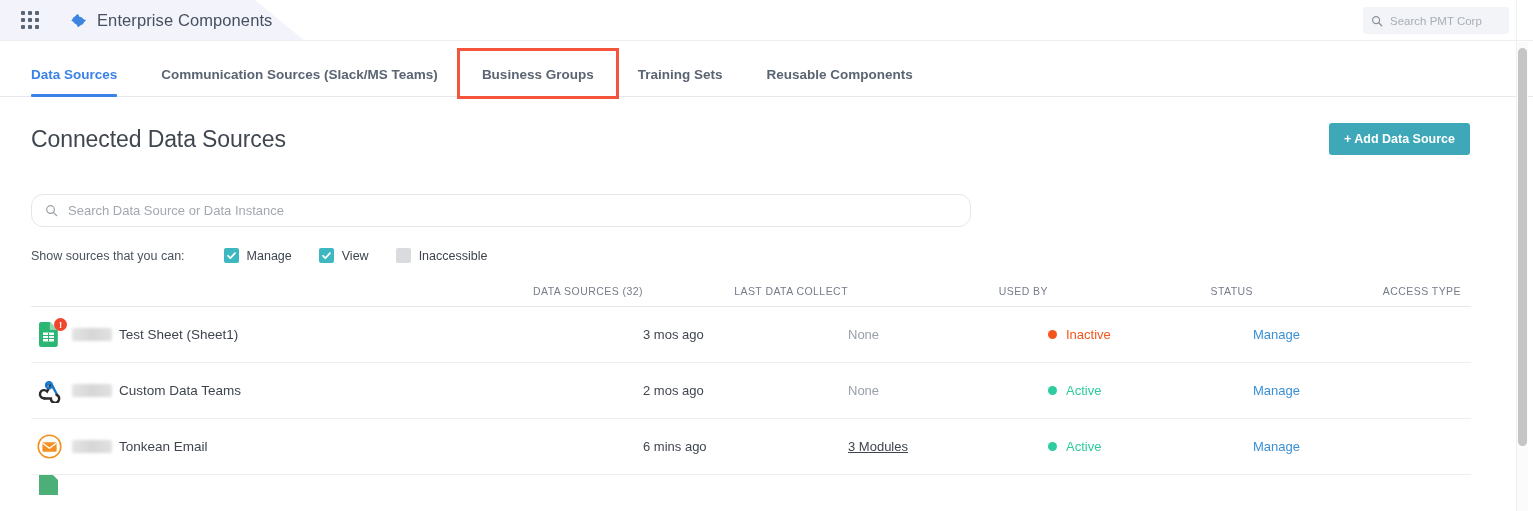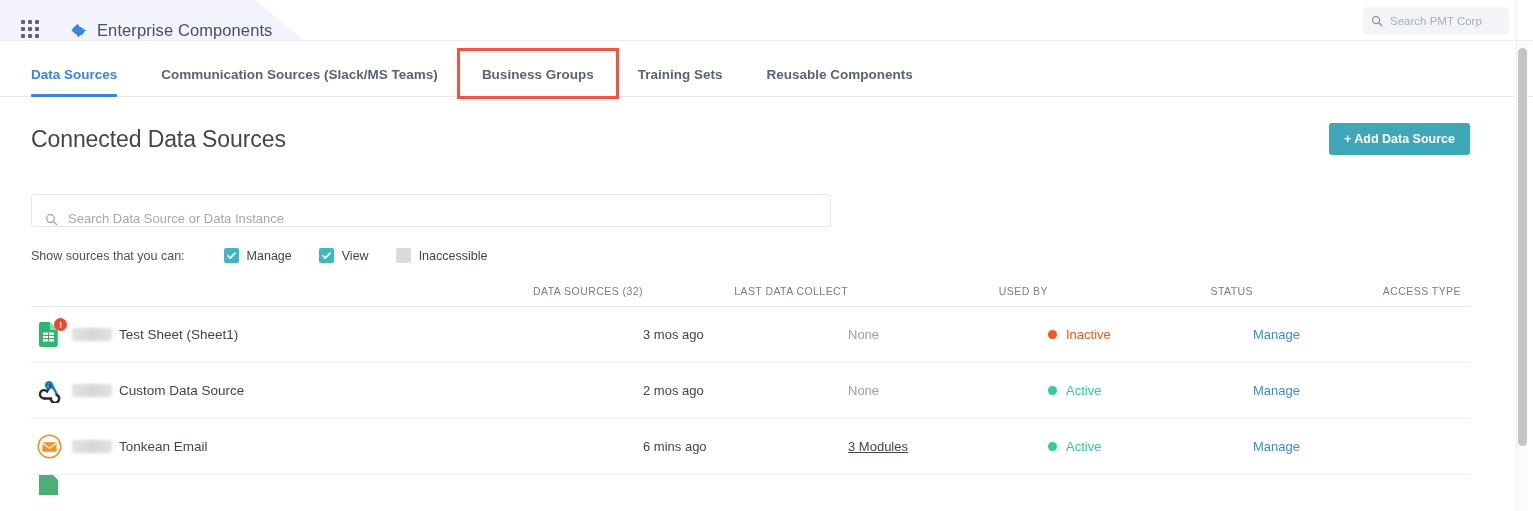--- a/index.html
+++ b/index.html
@@ -12,21 +12,21 @@
     -webkit-font-smoothing: antialiased;
   }
 
   
   .topbar {
     position: relative;
     height: 41px;
     width: 1533px;
     background: #ffffff;
     display: flex;
-    align-items: flex-end;
+    align-items: center;
     border-bottom: 1px solid #eceef2;
     overflow: hidden;
   }
   .topbar-shape {
     position: absolute;
     left: 0; top: 0;
     width: 305px; height: 41px;
     background: #f3f3fb;
     clip-path: polygon(0 0, 255px 0, 305px 41px, 0 41px);
     z-index: 0;
@@ -146,24 +146,24 @@
     font-weight: bold;
     padding: 9px 15px;
     cursor: pointer;
     font-family: "Liberation Sans", sans-serif;
     margin-right: 32px;
   }
 
   
   .searchbox {
     margin-top: 39px;
-    width: 800px; height: 33px;
+    width: 940px; height: 33px;
     border: 1px solid #e3e6eb;
-    border-radius: 3px;
-    display: flex; align-items: flex-end;
+    border-radius: 12px;
+    display: flex; align-items: center;
     padding: 0 13px;
     background: #fff;
     cursor: text;
   }
   .searchbox svg { margin-right: 10px; }
   .searchbox span {
     font-size: 13px;
     color: #a3a8b1;
   }
 
@@ -435,21 +435,21 @@
             <div class="src-icon">
               <svg width="26" height="24" viewBox="0 0 26 24">
                 <path d="M10.4 6.6a4.1 4.1 0 0 1 7 2.2" fill="none" stroke="#1a78c8" stroke-width="2.4" stroke-linecap="round"></path>
                 <path d="M17.6 9.4l3.4 6.1" fill="none" stroke="#1a78c8" stroke-width="2.4" stroke-linecap="round"></path>
                 <path d="M20.5 15.9a4.1 4.1 0 1 1-5.6 3.6H8.3" fill="none" stroke="#2b2b2b" stroke-width="2.4" stroke-linecap="round"></path>
                 <path d="M8.5 19.3a4.1 4.1 0 1 1 2.6-6.8l3.3-6" fill="none" stroke="#2b2b2b" stroke-width="2.4" stroke-linecap="round"></path>
                 <circle cx="13" cy="6.2" r="3" fill="none" stroke="#1a78c8" stroke-width="2.3"></circle>
               </svg>
             </div>
             <span class="redacted"></span>
-            <span class="src-name">Custom Data Source</span>
+            <span class="src-name">Custom Data Teams</span>
           </div>
           <div class="cell c-last">2 mos ago</div>
           <div class="cell c-used">
             <span class="muted">None</span>
           </div>
           <div class="cell c-stat">
             <span class="dot" style="background: rgb(46, 204, 158);"></span>
             <span style="color: rgb(46, 204, 158);">Active</span>
           </div>
           <div class="cell c-acc">

